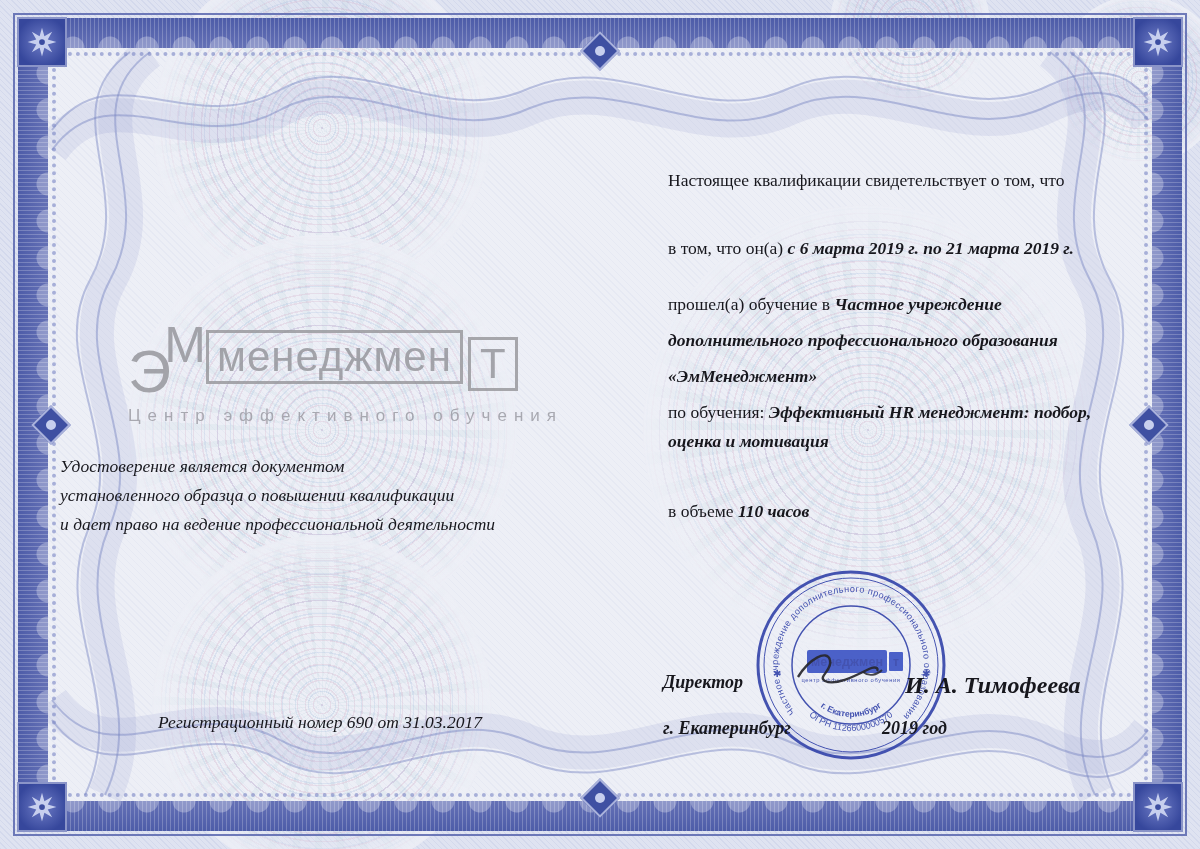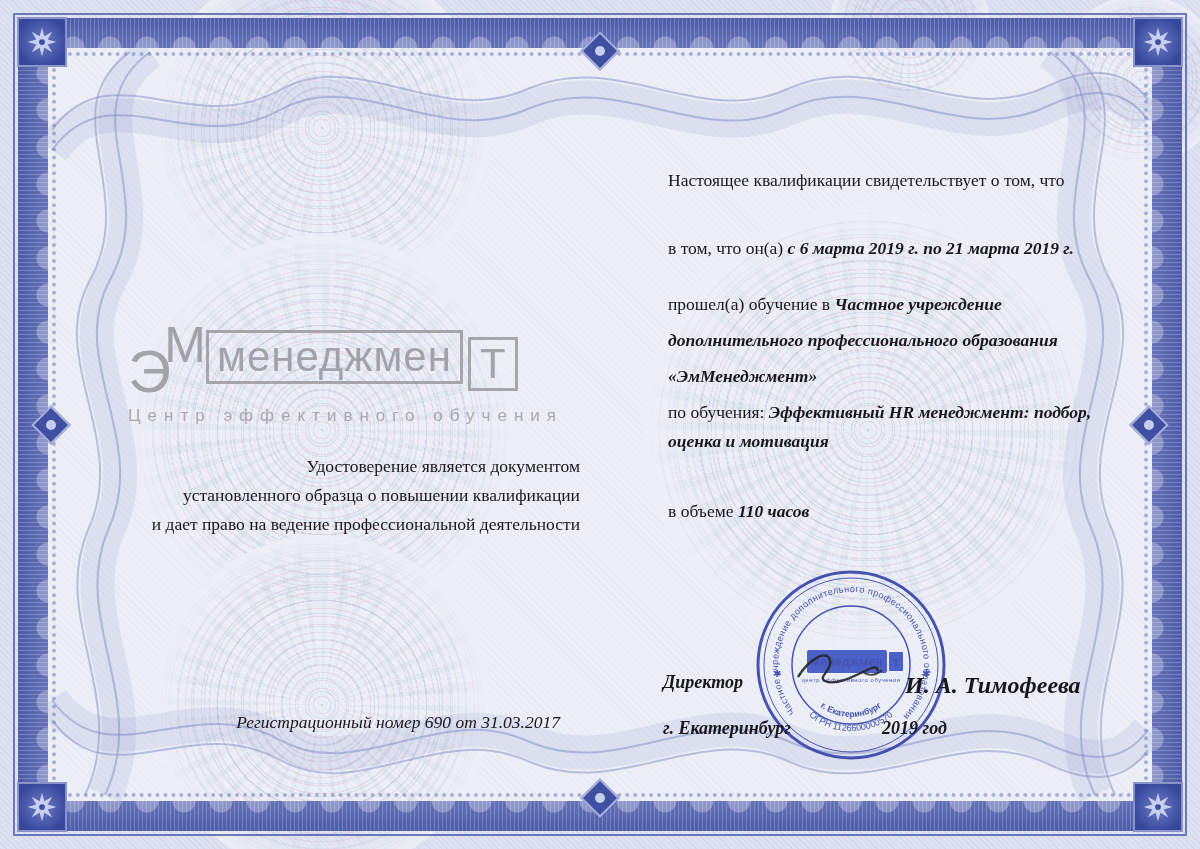--- a/index.html
+++ b/index.html
@@ -77,23 +77,23 @@
   .logo{position:absolute;left:128px;top:330px;width:392px;z-index:4;opacity:.82;
     font-family:"Liberation Sans","DejaVu Sans",sans-serif;color:#94949a;}
   .logo-row{display:flex;align-items:flex-start;}
   .logo-glyph{position:relative;width:72px;height:66px;}
   .logo-glyph .e{position:absolute;left:0;bottom:-6px;font-size:60px;line-height:1;font-weight:400;}
   .logo-glyph .m{position:absolute;right:-6px;top:-10px;font-size:50px;line-height:1;font-weight:400;}
   .logo-word{border:3px solid #97979b;padding:0 8px;font-size:42px;line-height:1.15;letter-spacing:1px;margin-left:6px;}
   .logo-tail{border:3px solid #97979b;padding:0 9px;font-size:42px;line-height:1.15;margin-left:5px;transform:translateY(7px);}
   .logo-tagline{margin-top:10px;text-align:center;font-size:17px;letter-spacing:7px;color:#9a9aa2;white-space:nowrap;}
   .statement{position:absolute;left:60px;top:452px;width:520px;z-index:4;
-    text-align:right;font-size:17.5px;line-height:29px;}
+    text-align:left;font-style:italic;font-size:17.5px;line-height:29px;}
   .registration{position:absolute;left:80px;top:712px;width:480px;z-index:4;
-    text-align:right;font-style:italic;font-size:17.5px;}
+    text-align:center;font-style:italic;font-size:17.5px;}
   
   .title-block{position:absolute;left:660px;top:88px;width:452px;text-align:center;z-index:4;}
   .title{font-size:27px;font-weight:bold;letter-spacing:1.5px;color:#101014;}
   .subtitle{font-size:15px;font-weight:bold;margin-top:3px;}
   .bodyline{position:absolute;left:668px;z-index:4;font-size:17.5px;}
   .bi{font-weight:bold;font-style:italic;}
   .line-intro{top:170px;width:470px;}
   .line-name{top:203px;}
   .line-period{top:238px;width:480px;}
   .line-training{top:286px;width:470px;line-height:36px;}

